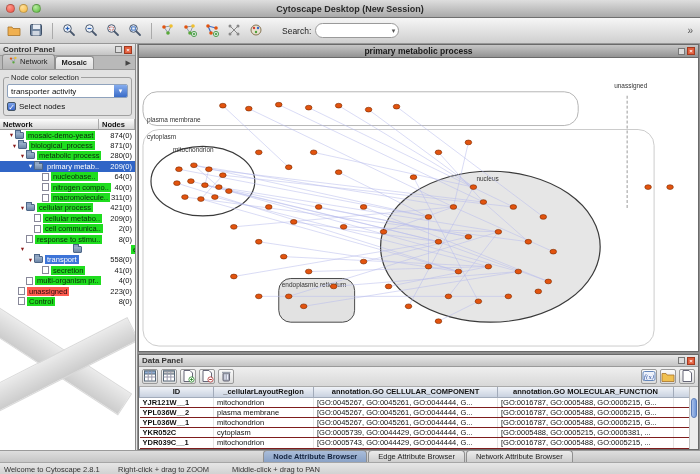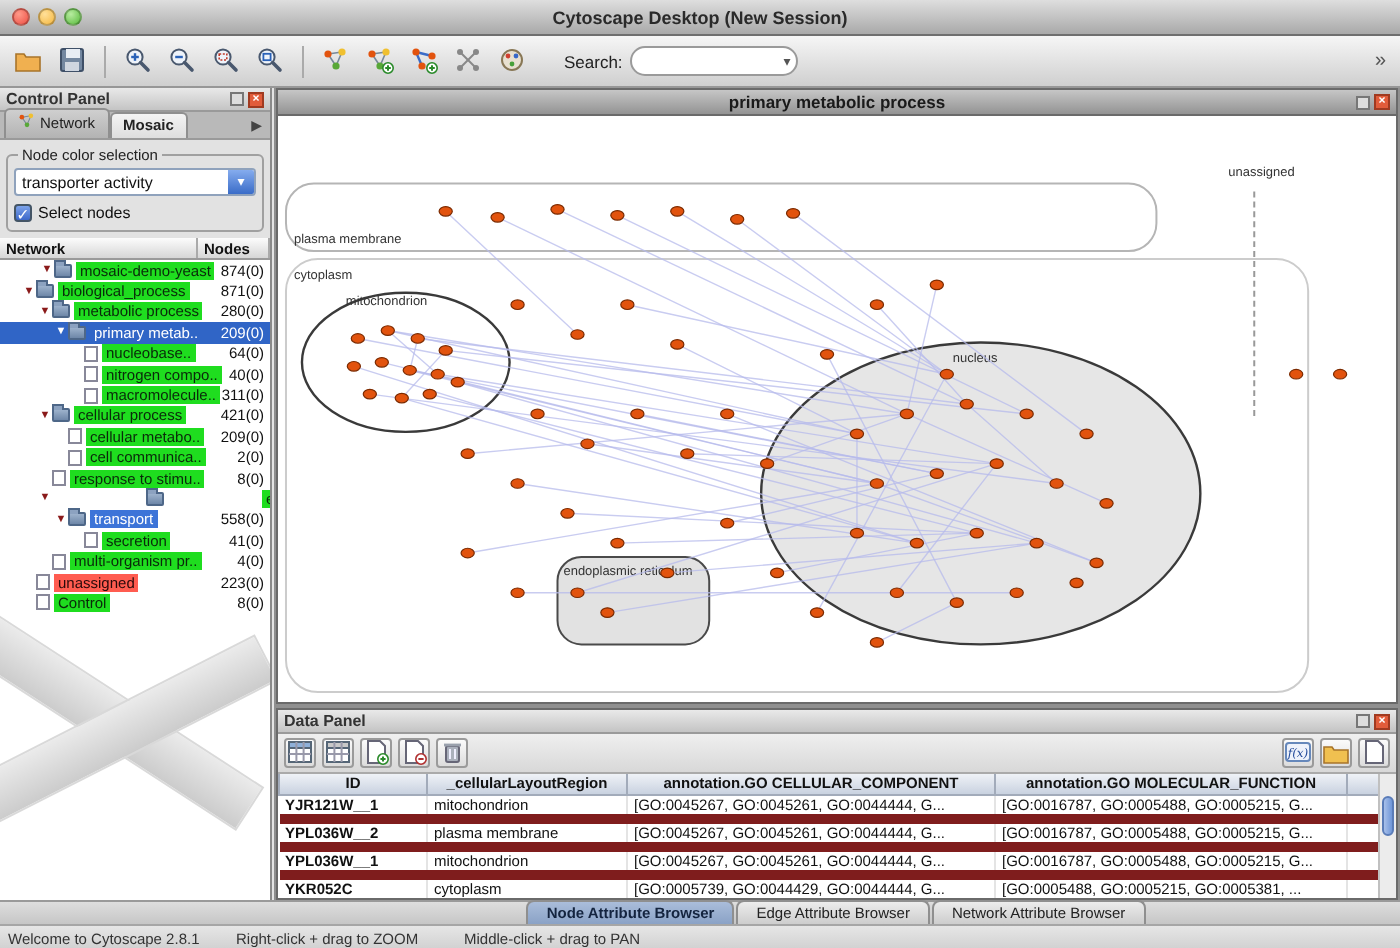--- a/index.html
+++ b/index.html
@@ -68,21 +68,21 @@
 .nf-title .hd-btns{position:absolute;right:3px;top:2px}
 .nf-canvas{position:absolute;top:13px;left:0;right:0;bottom:0;background:#fff}
 .nf-canvas svg{width:100%;height:100%;display:block}
 .datapanel{position:absolute;left:1px;right:1px;top:310px;bottom:0;background:#e4e4e4;border:1px solid #6a6a6a;display:flex;flex-direction:column}
 .dp-toolbar{height:20px;background:linear-gradient(#efefef,#d8d8d8);border-bottom:1px solid #aaa;display:flex;align-items:center;padding:0 3px;gap:3px;flex:none}
 .dbtn{width:16px;height:15px;border:1px solid #9a9a9a;border-radius:2px;background:linear-gradient(#fbfbfb,#dcdcdc);display:flex;align-items:center;justify-content:center}
 .dp-right{margin-left:auto;display:flex;gap:3px}
 .dp-tablewrap{flex:1;position:relative;background:#fff;overflow:hidden}
 table{border-collapse:collapse;table-layout:fixed;font-size:7.5px}
 th{height:10px;background:linear-gradient(#eff2f7,#c9d2e0);border:1px solid #a2abba;border-top:none;font-weight:bold;font-size:7.5px;white-space:nowrap;overflow:hidden;padding:0 2px}
-td{height:9.2px;line-height:9.2px;border-right:1px solid #e4e4e4;border-bottom:5px solid #7f1d1d;padding:0 3px;white-space:nowrap;overflow:hidden;font-size:7.5px}
+td{height:9.2px;line-height:9.2px;border-right:1px solid #e4e4e4;border-bottom:1px solid #7f1d1d;padding:0 3px;white-space:nowrap;overflow:hidden;font-size:7.5px}
 td.id{font-weight:bold}
 .dp-scroll{position:absolute;top:0;right:0;bottom:0;width:9px;background:#ececec;border-left:1px solid #c0c0c0}
 .dp-thumb{position:absolute;top:11px;left:1px;width:6px;height:20px;border-radius:4px;background:linear-gradient(90deg,#a8c0ea,#6f96d8);border:1px solid #5a7cb8}
 .bottom-tabs{position:absolute;top:450px;left:0;right:0;height:12px;background:linear-gradient(#dedede,#c6c6c6);border-top:1px solid #9a9a9a;display:flex;align-items:flex-end;justify-content:center;padding-left:136px;gap:1px}
 .btab{font-size:7.5px;padding:1px 9px;border:1px solid #8f8f8f;border-bottom:none;border-radius:4px 4px 0 0;background:linear-gradient(#ececec,#cdcdcd);color:#222}
 .btab.active{background:linear-gradient(#aabdda,#8aa2c6);font-weight:bold;color:#14243f}
 .statusbar{position:absolute;top:462px;left:0;right:0;height:12px;background:linear-gradient(#e6e6e6,#d2d2d2);border-top:1px solid #a6a6a6;font-size:7.5px;color:#333}
 .statusbar span{position:absolute;top:1.5px}
 </style>
 </head>
@@ -245,21 +245,21 @@
           <span class="cb">✓</span>
           <span>Select nodes</span>
         </div>
       </div>
       <div class="tree-head">
         <span class="th-net">Network</span>
         <span class="th-nodes">Nodes</span>
       </div>
       <div class="tree-wrap">
         <div id="tree">
-            <div class="trow" style="padding-left: 20px;">
+            <div class="trow" style="padding-left: 8px;">
               <span class="tri">▼</span>
               <span class="ficon"></span>
               <span class="chip green">mosaic-demo-yeast</span>
               <span class="count">874(0)</span>
             </div>
             <div class="trow" style="padding-left: 11px;">
               <span class="tri">▼</span>
               <span class="ficon"></span>
               <span class="chip green">biological_process</span>
               <span class="count">871(0)</span>

